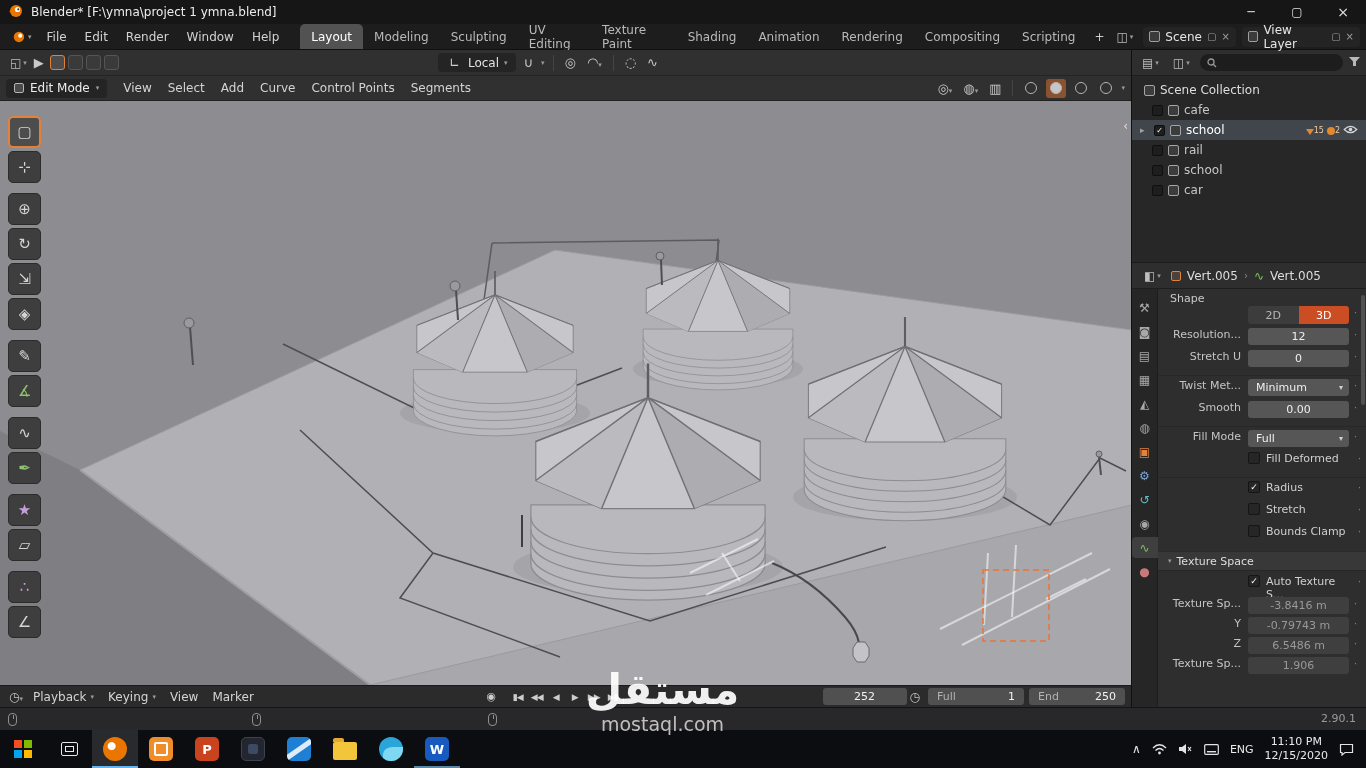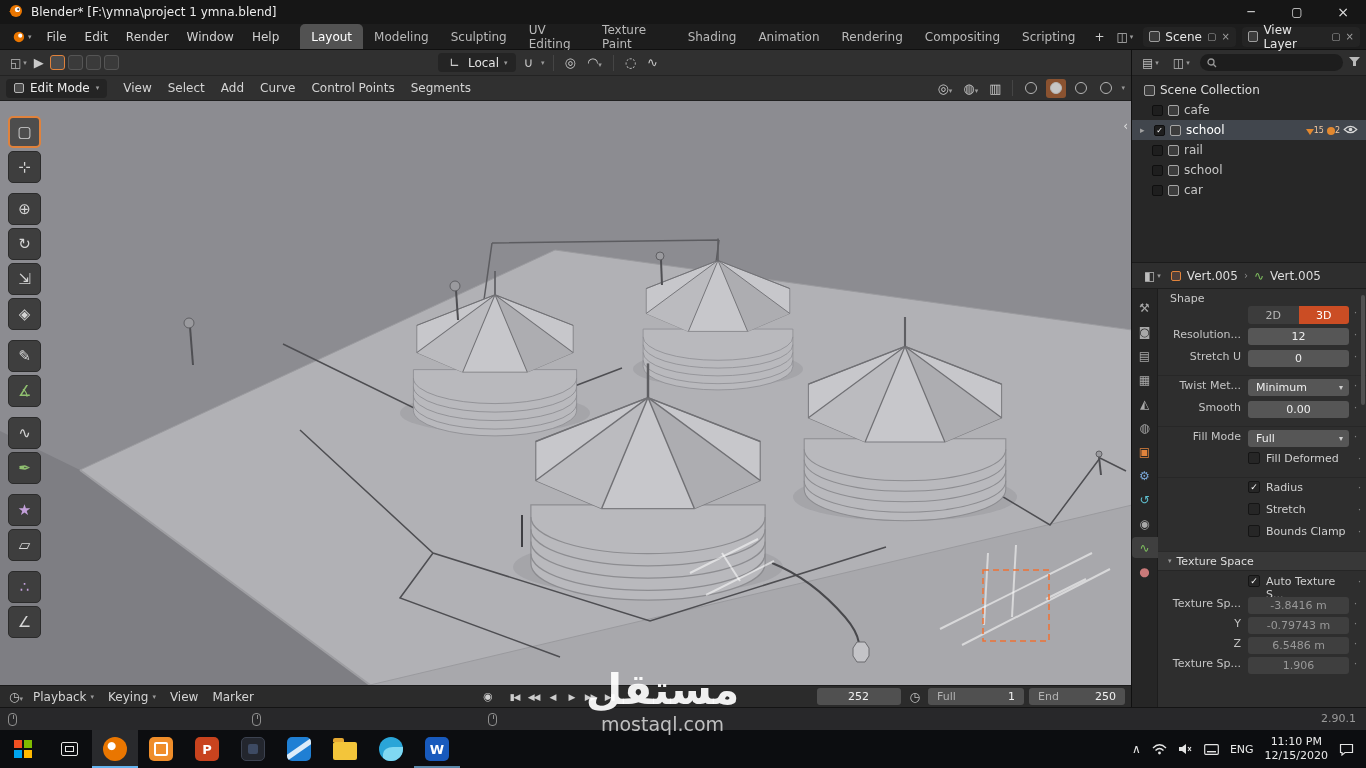--- a/index.html
+++ b/index.html
@@ -68,21 +68,21 @@
 .g-green{color:#90c070}
 .g-purple{color:#c3a0da}
 
 
 .timeline{height:22px;background:#2b2b2b;border-top:1px solid #1b1b1b;display:flex;align-items:center;padding:0 6px;font-size:12px}
 .tl-dd{display:flex;align-items:center;gap:4px;padding:0 7px;color:#d4d4d4}
 .sp1{flex:1.1}.sp2{flex:1}
 .tr-btn{min-width:19px;height:17px;display:flex;align-items:center;justify-content:center;color:#cdcdcd;font-size:9px;letter-spacing:-1px}
 .tr-rec{margin-right:8px;font-size:11px}
 .tl-field{background:#505050;border-radius:3px;height:17px;display:flex;align-items:center;justify-content:center;color:#f2f2f2;font-size:11px}
-.frame{width:84px;margin-right:6px}
+.frame{width:84px;}
 .range{width:96px;justify-content:space-between;padding:0 9px;margin-left:5px}
 .range .lab{color:#b2b2b2}
 .tlclock{color:#c0c0c0;font-size:12px;padding:0 3px}
 
 
 .out-hd{height:26px;background:#2e2e2e;border-bottom:1px solid #1e1e1e;display:flex;align-items:center;padding:0 6px;gap:6px}
 .search{flex:1;background:#1d1d1d;border-radius:9px;height:17px;display:flex;align-items:center;padding:0 7px;gap:4px}
 .outliner{height:187px;background:#272727;border-bottom:1px solid #1b1b1b;padding-top:4px}
 .orow{height:20px;display:flex;align-items:center;gap:5px;padding:0 8px 0 20px;color:#c7c7c7}
 .orow.root{padding-left:12px;color:#dedede}

